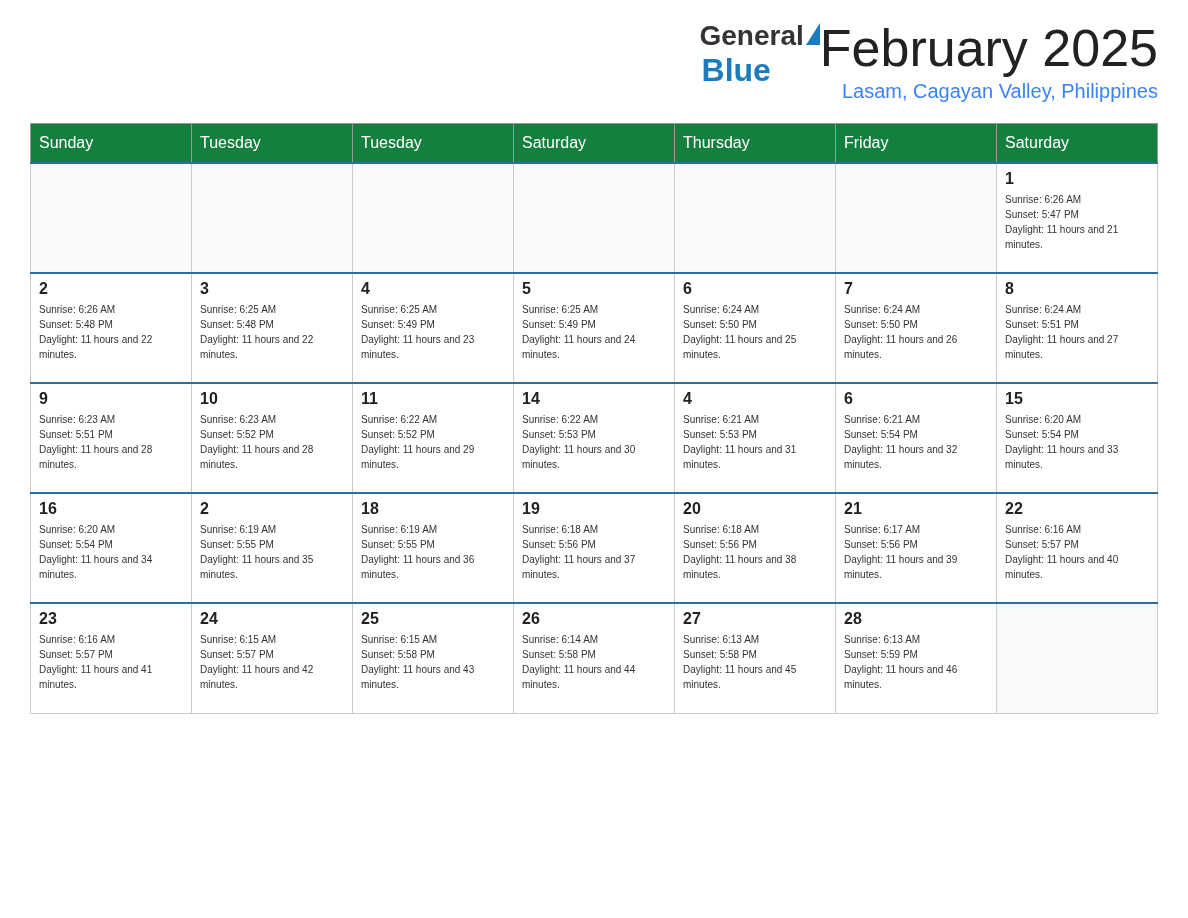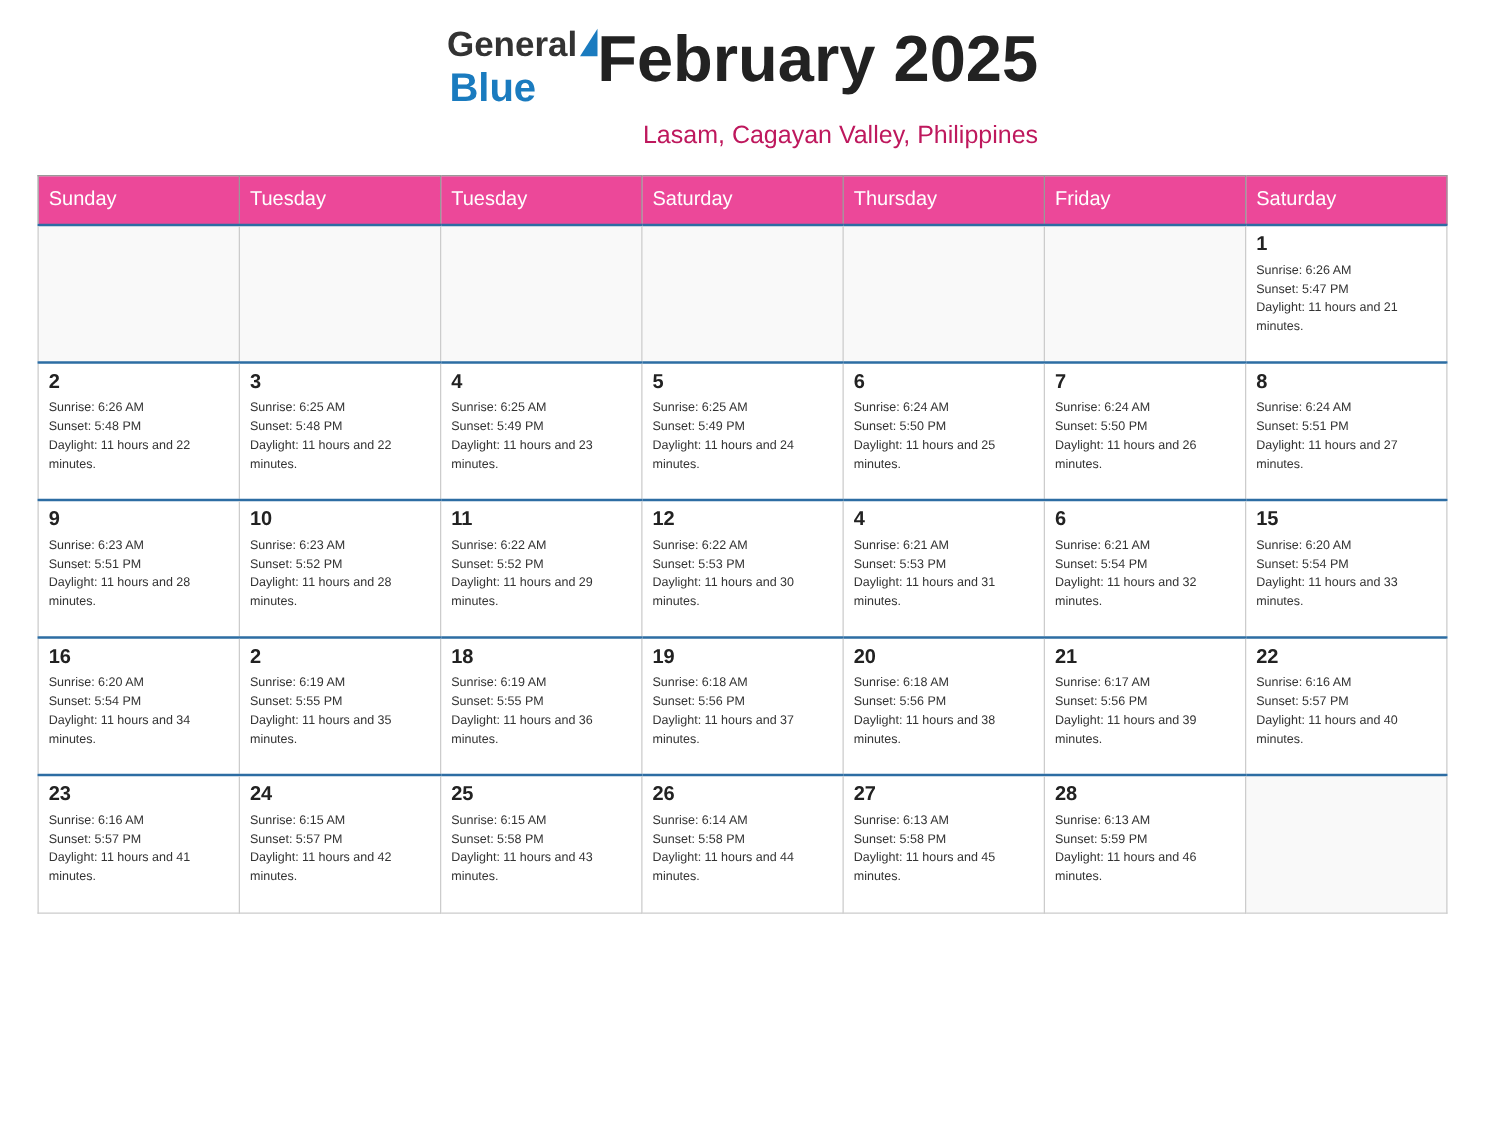--- a/index.html
+++ b/index.html
@@ -5,21 +5,21 @@
     * { box-sizing: border-box; margin: 0; padding: 0; }
     body {
       font-family: Arial, sans-serif;
       background: #fff;
       padding: 20px 30px;
       width: 1188px;
       min-height: 918px;
     }
     .header {
       display: flex;
-      justify-content: center;
+      justify-content: flex-end;
       align-items: flex-start;
       margin-bottom: 20px;
     }
     .logo {
       display: flex;
       flex-direction: column;
       align-items: flex-start;
     }
     .logo-top {
       display: flex;
@@ -42,36 +42,36 @@
       font-size: 32px;
       font-weight: bold;
       color: #1a7bbf;
       margin-left: 2px;
     }
     .header-right {
       text-align: right;
     }
     .month-title {
       font-size: 52px;
-      font-weight: bold;
+      font-weight: normal;
       color: #222;
       line-height: 1.1;
     }
     .location {
       font-size: 20px;
-      color: #be185d;
-      margin-top: 20px;
+      color: #3b82f6;
+      margin-top: 3px;
     }
     .calendar {
       width: 100%;
       border-collapse: collapse;
       border: 1px solid #999;
     }
     .calendar th {
-      background-color: #ec4899;
+      background-color: #15803d;
       color: #fff;
       font-size: 16px;
       font-weight: normal;
       padding: 10px 8px;
       text-align: left;
       border: 1px solid #999;
     }
     .calendar td {
       width: 14.28%;
       vertical-align: top;
@@ -183,21 +183,21 @@
         </td>
         <td>
           <div class="day-number">10</div>
           <div class="day-info">Sunrise: 6:23 AM<br>Sunset: 5:52 PM<br>Daylight: 11 hours and 28 minutes.</div>
         </td>
         <td>
           <div class="day-number">11</div>
           <div class="day-info">Sunrise: 6:22 AM<br>Sunset: 5:52 PM<br>Daylight: 11 hours and 29 minutes.</div>
         </td>
         <td>
-          <div class="day-number">12</div>
+          <div class="day-number">14</div>
           <div class="day-info">Sunrise: 6:22 AM<br>Sunset: 5:53 PM<br>Daylight: 11 hours and 30 minutes.</div>
         </td>
         <td>
           <div class="day-number">4</div>
           <div class="day-info">Sunrise: 6:21 AM<br>Sunset: 5:53 PM<br>Daylight: 11 hours and 31 minutes.</div>
         </td>
         <td>
           <div class="day-number">6</div>
           <div class="day-info">Sunrise: 6:21 AM<br>Sunset: 5:54 PM<br>Daylight: 11 hours and 32 minutes.</div>
         </td>

